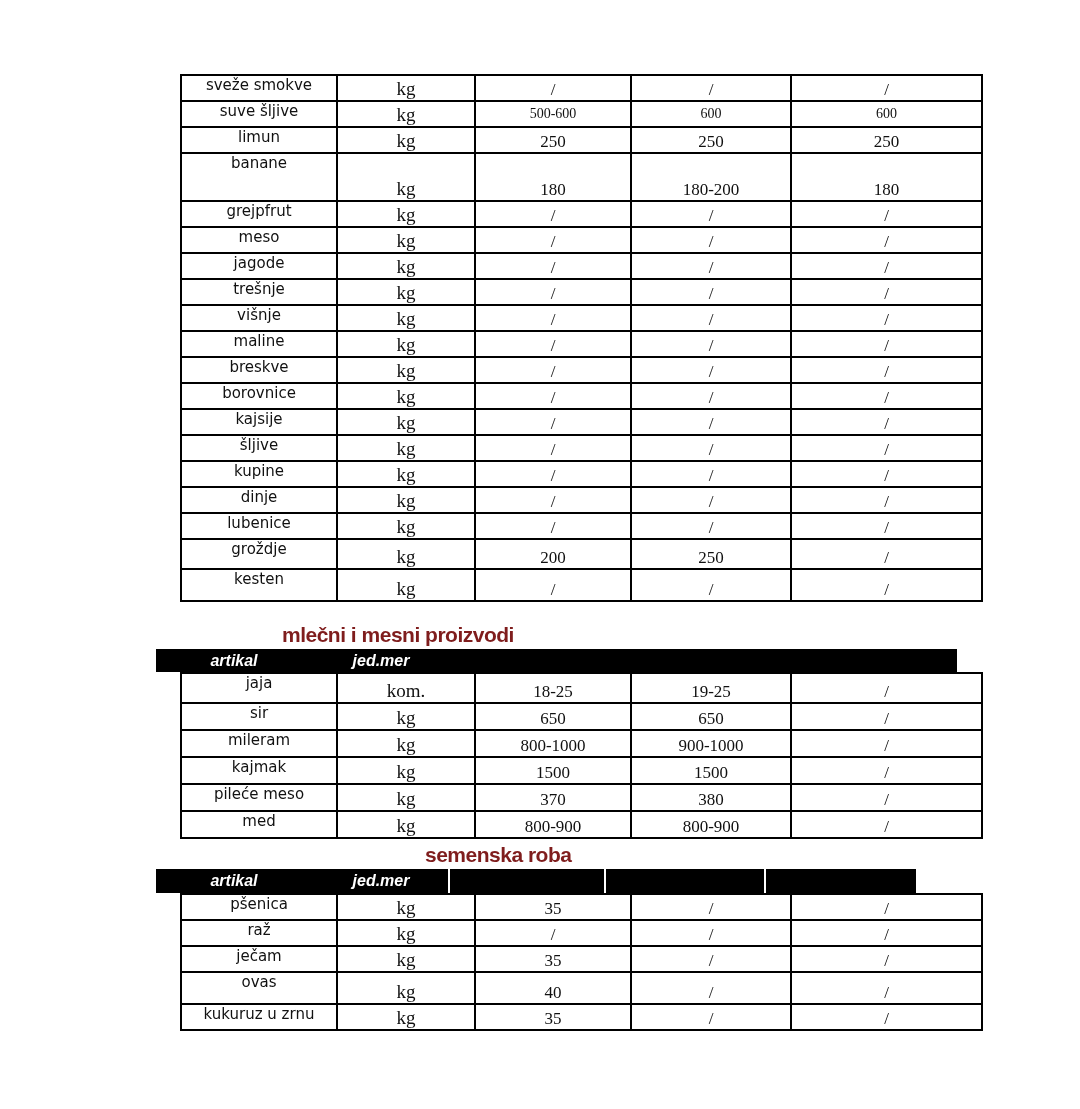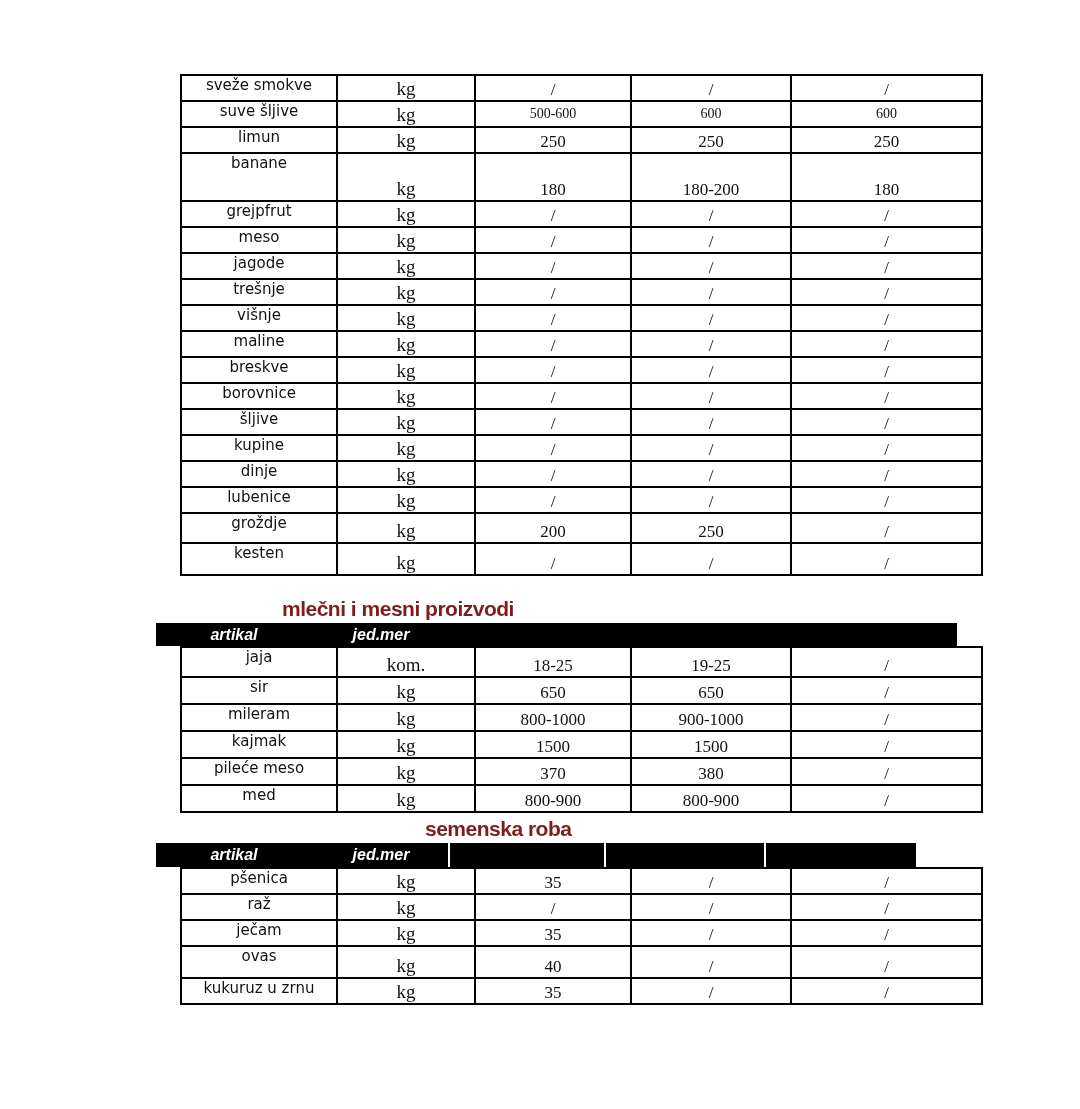--- a/index.html
+++ b/index.html
@@ -182,20 +182,27 @@
         </tr>
         <tr>
           <td class="name">breskve</td>
           <td class="unit">kg</td>
           <td class="val">/</td>
           <td class="val">/</td>
           <td class="val">/</td>
         </tr>
         <tr>
           <td class="name">borovnice</td>
+          <td class="unit">kg</td>
+          <td class="val">/</td>
+          <td class="val">/</td>
+          <td class="val">/</td>
+        </tr>
+        <tr>
+          <td class="name">kajsije</td>
           <td class="unit">kg</td>
           <td class="val">/</td>
           <td class="val">/</td>
           <td class="val">/</td>
         </tr>
         <tr>
           <td class="name">šljive</td>
           <td class="unit">kg</td>
           <td class="val">/</td>
           <td class="val">/</td>

